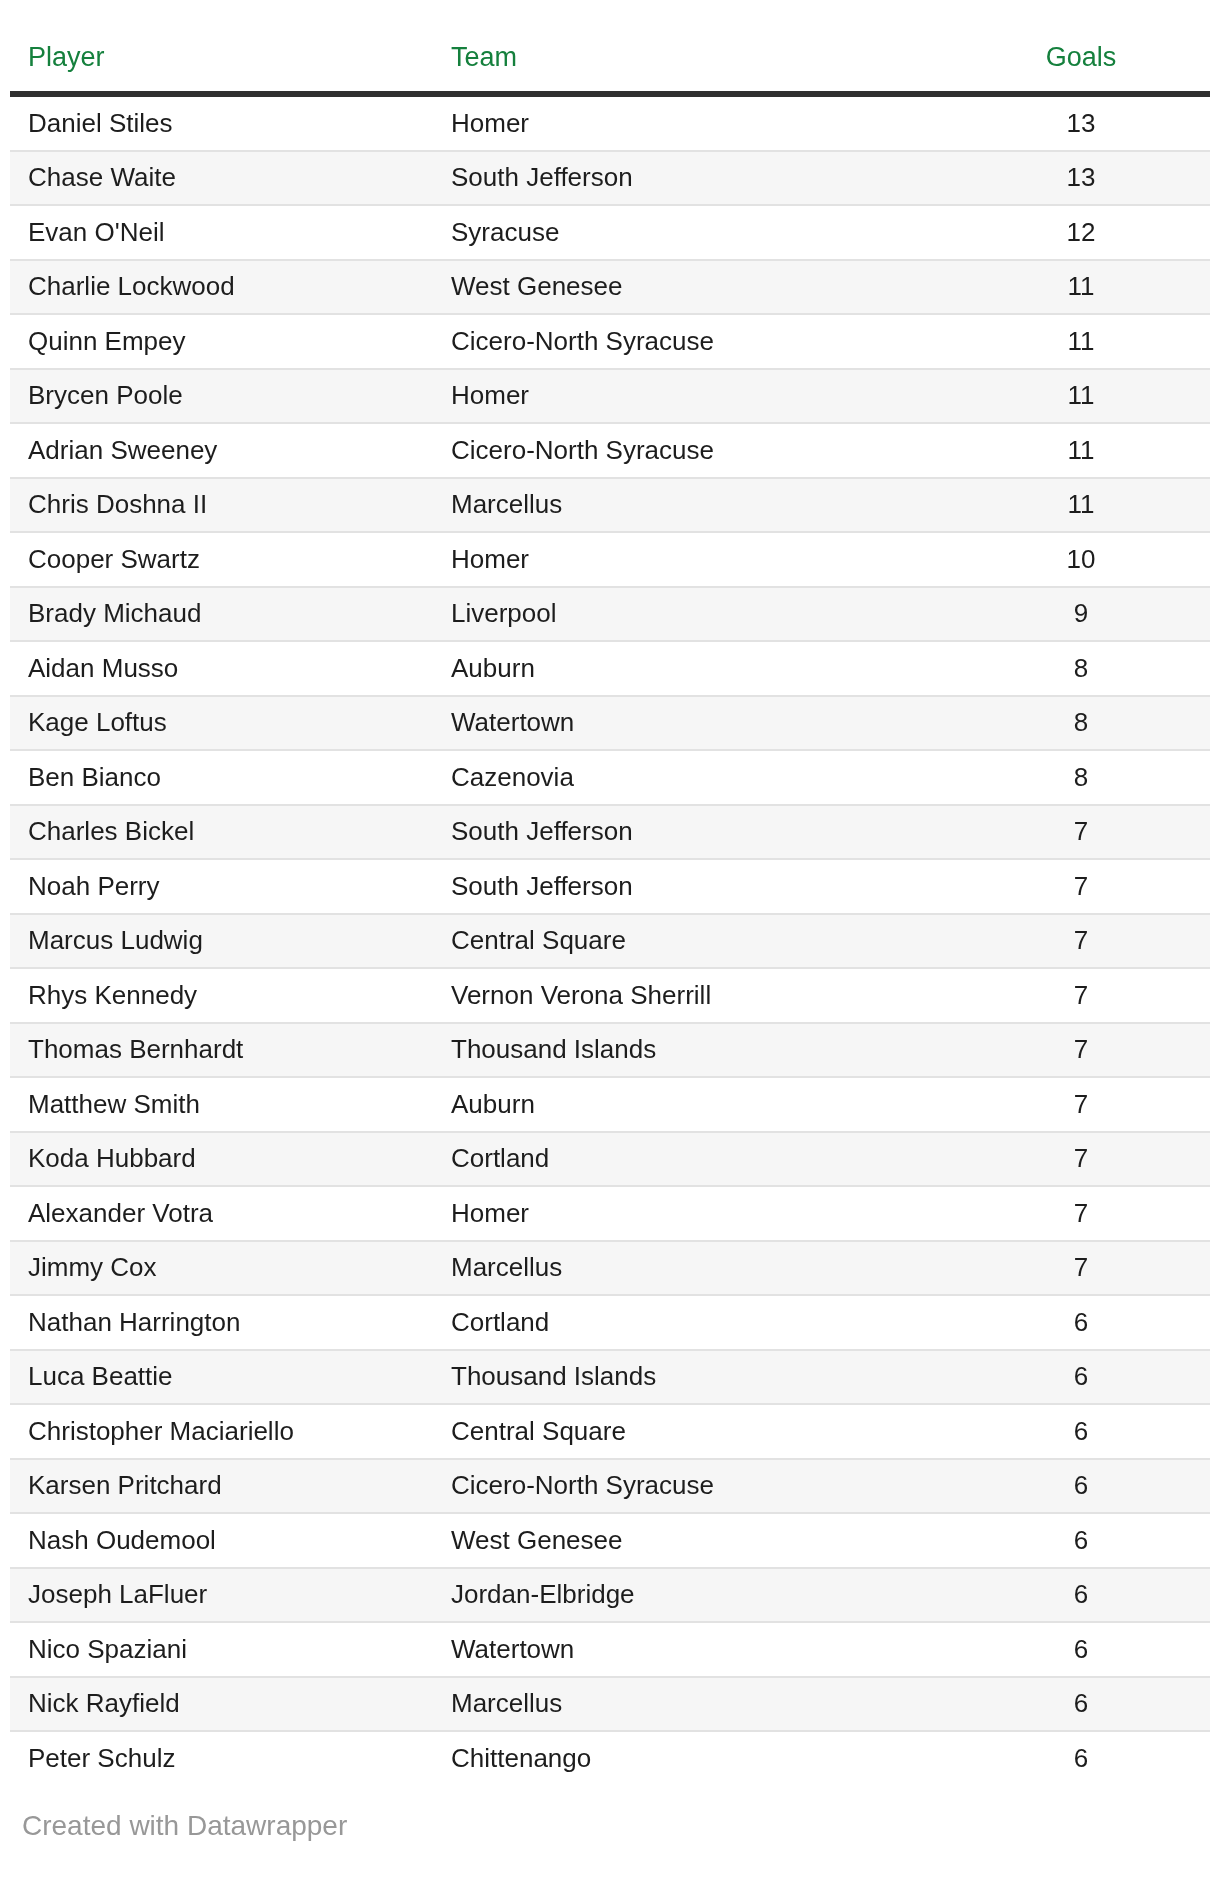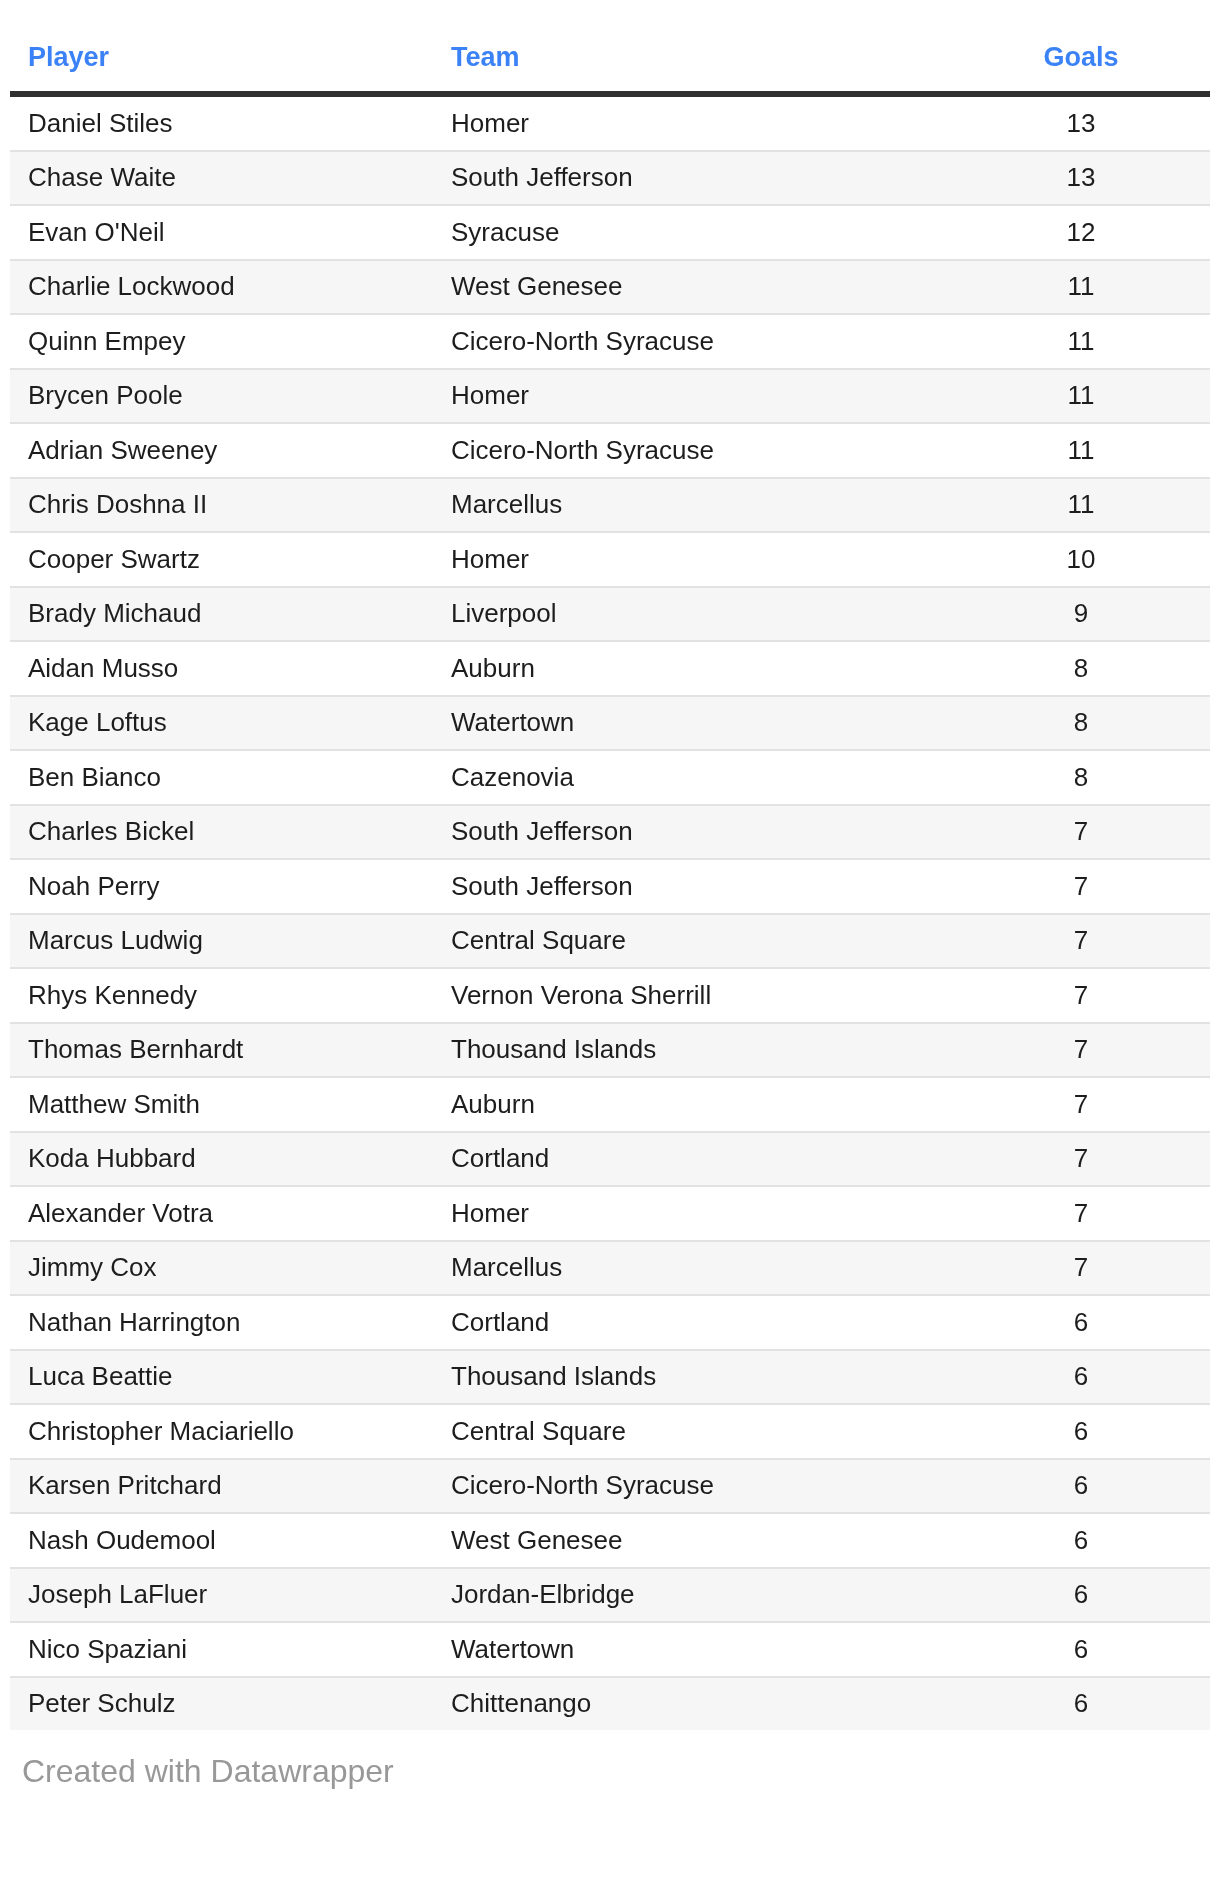--- a/index.html
+++ b/index.html
@@ -20,22 +20,22 @@
     width: 1200px;
     border-collapse: collapse;
     table-layout: fixed;
   }
   col.c-player { width: 423px; }
   col.c-team   { width: 519px; }
   col.c-goals  { width: 258px; }
 
   thead th {
     font-size: 27px;
-    font-weight: 700;
-    color: #3b82f6;
+    font-weight: 400;
+    color: #15803d;
     text-align: left;
     vertical-align: bottom;
     padding: 40px 18px 17px 18px;
     line-height: 34px;
     border-bottom: 6px solid #303030;
   }
   thead th.num { text-align: center; }
 
   tbody td {
     font-size: 26px;
@@ -46,21 +46,21 @@
     border-top: 2px solid #e2e2e2;
     white-space: nowrap;
     overflow: hidden;
   }
   tbody tr:first-child td { border-top: none; }
   tbody tr:nth-child(even) { background: #f6f6f6; }
   tbody td.num { text-align: center; }
 
   .credit {
     margin: 26px 0 0 12px;
-    font-size: 32px;
+    font-size: 28px;
     line-height: 30px;
     color: #989898;
   }
 </style>
 </head>
 <body>
 
 <div class="chart-area">
   <table class="dw-table">
     <colgroup>
@@ -215,20 +215,25 @@
     <td>Joseph LaFluer</td>
     <td>Jordan-Elbridge</td>
     <td class="num">6</td>
   </tr>
         <tr>
     <td>Nico Spaziani</td>
     <td>Watertown</td>
     <td class="num">6</td>
   </tr>
         <tr>
+    <td>Nick Rayfield</td>
+    <td>Marcellus</td>
+    <td class="num">6</td>
+  </tr>
+        <tr>
     <td>Peter Schulz</td>
     <td>Chittenango</td>
     <td class="num">6</td>
   </tr>
       </tbody>
   </table>
 
   <div class="credit">Created with Datawrapper</div>
 </div>
 

